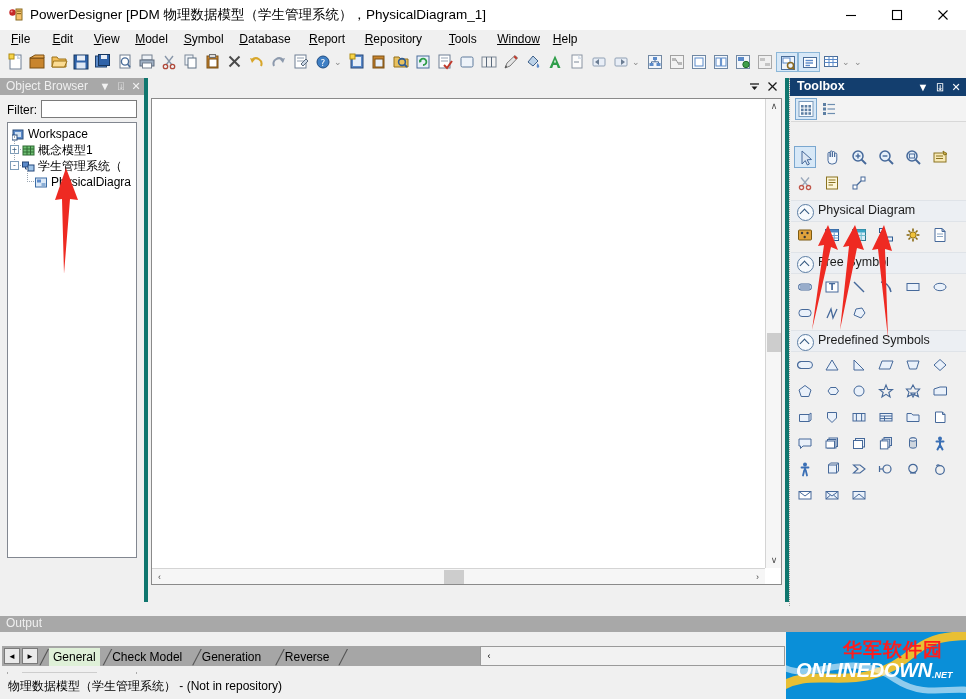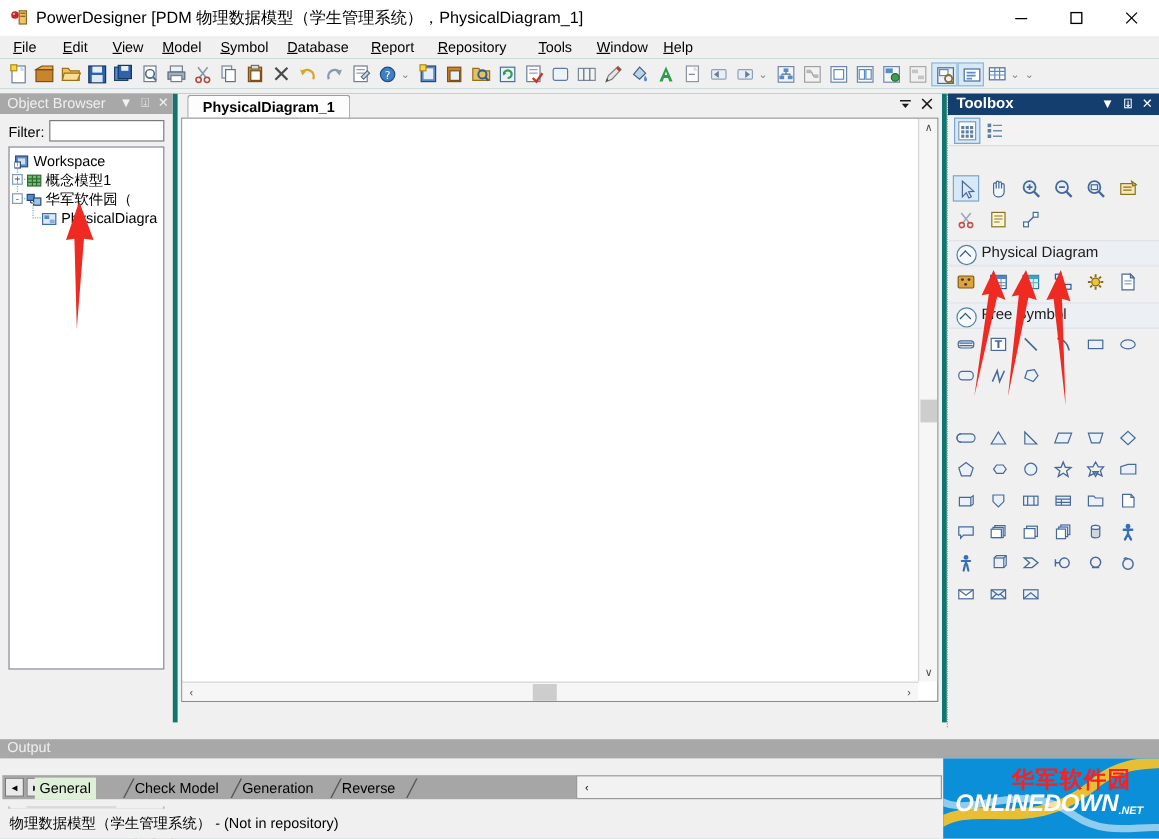--- a/index.html
+++ b/index.html
@@ -146,21 +146,21 @@
   <div class="menubar" id="menubar">
       <div class="menu-item" style="left: 6px;"><u>F</u>ile</div>
       <div class="menu-item" style="left: 47.4px;"><u>E</u>dit</div>
       <div class="menu-item" style="left: 88.8px;"><u>V</u>iew</div>
       <div class="menu-item" style="left: 130.2px;"><u>M</u>odel</div>
       <div class="menu-item" style="left: 178.7px;"><u>S</u>ymbol</div>
       <div class="menu-item" style="left: 234.3px;"><u>D</u>atabase</div>
       <div class="menu-item" style="left: 304.1px;"><u>R</u>eport</div>
       <div class="menu-item" style="left: 359.7px;"><u>R</u>epository</div>
       <div class="menu-item" style="left: 443.7px;"><u>T</u>ools</div>
-      <div class="menu-item" style="left: 492.2px;"><u>W</u>indow</div>
+      <div class="menu-item" style="left: 492.2px; text-decoration: underline;"><u>W</u>indow</div>
       <div class="menu-item" style="left: 547.8px;"><u>H</u>elp</div>
     </div>
 
   <div class="toolbar" id="toolbar">
       <div class="tb" style="left: 4px;">
         <span style="position:absolute;left:2px;top:1px"><svg width="18" height="18" viewBox="0 0 18 18">
             <rect x="4" y="2" width="11" height="14" fill="#fff" stroke="#6f7f94"></rect>
             <path d="M11 2 L15 6 L11 6 Z" fill="#c9d6e5"></path>
             <rect x="3" y="1" width="5" height="5" fill="#f7d44a" stroke="#b08c10"></rect>
           </svg></span>
@@ -453,21 +453,21 @@
                 <line x1="8.5" y1="2" x2="8.5" y2="11" stroke="#2e6b33"></line>
               </svg></span><span style="margin-left:2px">概念模型1</span></div>
           <span class="tdashv" style="left: 6px; top: 29px; height: 12px;"></span>
           <span class="tdash" style="left: 6px; top: 42px; width: 7px;"></span>
           <span class="texp" style="left: 2px; top: 38px;">-</span>
           <div class="tnode" style="left: 14px; top: 35px;"><span style="display:inline-block;vertical-align:-3px;width:14px;height:13px"><svg width="13" height="13" viewBox="0 0 13 13">
                 <rect x="0.5" y="2" width="6" height="5" fill="#5b8ac9" stroke="#24477a"></rect>
                 <rect x="6" y="5" width="6" height="6" fill="#9fc4e8" stroke="#24477a"></rect>
                 <line x1="3.5" y1="7" x2="3.5" y2="9" stroke="#24477a"></line>
                 <line x1="3.5" y1="9" x2="6" y2="9" stroke="#24477a"></line>
-              </svg></span><span style="margin-left:2px">华军软件园（</span></div>
+              </svg></span><span style="margin-left:2px">学生管理系统（</span></div>
           <span class="tdashv" style="left: 19px; top: 45px; height: 12px;"></span>
           <span class="tdash" style="left: 19px; top: 58px; width: 7px;"></span>
           <div class="tnode" style="left: 27px; top: 51px;"><span style="display:inline-block;vertical-align:-3px;width:14px;height:13px"><svg width="13" height="13" viewBox="0 0 13 13">
                 <rect x="0.5" y="2" width="11" height="9" fill="#dce9f7" stroke="#3c6da5"></rect>
                 <rect x="2" y="3.5" width="4" height="3" fill="#5b8ac9"></rect>
                 <rect x="6.5" y="7" width="4" height="3" fill="#8aaed6"></rect>
               </svg></span><span style="margin-left:2px">PhysicalDiagra</span></div>
         </div>
 
       <div class="ob-hsb">
@@ -488,21 +488,20 @@
                 <circle cx="9" cy="9" r="2.8" fill="#c8dcf2" stroke="#3c6da5"></circle>
               </svg></span> <span>Re</span></div>
           <span class="obtab-nav" style="left: 108px;">◄</span>
           <span class="obtab-nav" style="left: 124px;">►</span>
         </div>
     </div>
   </div>
 
   <div class="mdi">
     <div class="doctab-strip">
-      <div class="doctab">PhysicalDiagram_1</div>
       <span class="doc-ctl" style="left:599px">
         <svg width="13" height="13" viewBox="0 0 13 13">
           <line x1="2" y1="4" x2="11" y2="4" stroke="#1a1a1a" stroke-width="1.3"></line>
           <path d="M3.5 6.5 L6.5 10 L9.5 6.5 Z" fill="#1a1a1a"></path>
         </svg>
       </span>
       <span class="doc-ctl" style="left:617px">
         <svg width="13" height="13" viewBox="0 0 13 13">
           <line x1="2.5" y1="2.5" x2="10.5" y2="10.5" stroke="#1a1a1a" stroke-width="1.3"></line>
           <line x1="10.5" y1="2.5" x2="2.5" y2="10.5" stroke="#1a1a1a" stroke-width="1.3"></line>
@@ -739,20 +738,24 @@
         <div class="tool" style="left: 30px; top: 180px;">
           <span style="position:absolute;left:2px;top:2px"><svg width="18" height="18" viewBox="0 0 18 18">
               <polyline points="4,14 8,5 10,14 14,5" fill="none" stroke="#46699a" stroke-width="1.3"></polyline>
             </svg></span>
         </div>
         <div class="tool" style="left: 57px; top: 180px;">
           <span style="position:absolute;left:2px;top:2px"><svg width="18" height="18" viewBox="0 0 18 18">
               <path d="M4 11 L6 5 L12 4 L15 9 L11 14 Z" fill="#eaf1fa" stroke="#46699a"></path>
             </svg></span>
         </div>
+        <div class="grp-hdr" style="top: 208px;">
+          <span class="grp-chev"></span>
+          <span class="grp-txt">Predefined Symbols</span>
+        </div>
         <div class="tool" style="left: 3px; top: 232px;">
           <span style="position:absolute;left:2px;top:2px"><svg width="18" height="18" viewBox="0 0 18 18">
               <path d="M5 5.5 H13 a3 3 0 0 1 0 7 H5 a3 3 0 0 1 0-7 Z" fill="#eaf1fa" stroke="#46699a"></path>
               <path d="M5 5.5 a3 3 0 0 0 0 7" fill="none" stroke="#46699a"></path>
             </svg></span>
         </div>
         <div class="tool" style="left: 30px; top: 232px;">
           <span style="position:absolute;left:2px;top:2px"><svg width="18" height="18" viewBox="0 0 18 18">
               <path d="M9 4 L15 14 L3 14 Z" fill="#eaf1fa" stroke="#46699a"></path>
             </svg></span>
@@ -943,21 +946,21 @@
 
   <div class="out">
     <div class="out-title">
       <span class="out-title-txt">Output</span>
     </div>
     <div class="out-body">
       <div class="out-tabstrip" id="outtabs">
           <span class="ot-nav" style="left: 2px;">◄</span>
           <span class="ot-nav" style="left: 20px;">►</span>
           <span class="otab-slash" style="left: 38px;">╱</span>
-          <span class="otab active" style="left: 27px;">General</span>
+          <span class="otab active" style="left: 47px;">General</span>
           <span class="otab-slash" style="left: 101.2px;">╱</span>
           <span class="otab" style="left: 106.2px;">Check Model</span>
           <span class="otab-slash" style="left: 190.8px;">╱</span>
           <span class="otab" style="left: 195.8px;">Generation</span>
           <span class="otab-slash" style="left: 273.8px;">╱</span>
           <span class="otab" style="left: 278.8px;">Reverse</span>
           <span class="otab-slash" style="left: 337px;">╱</span>
         </div>
       <div class="out-right-box">
         <span class="out-rb-arr">‹</span>

